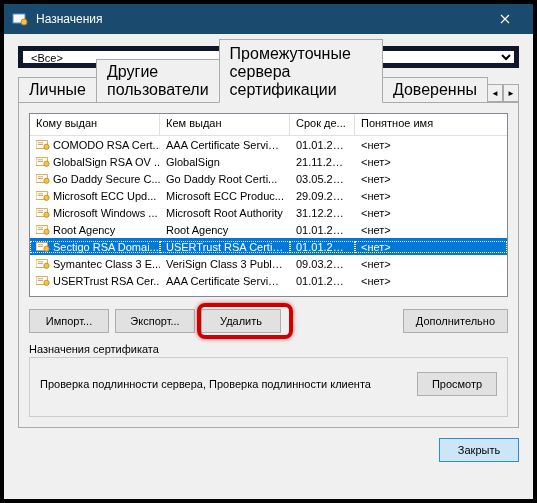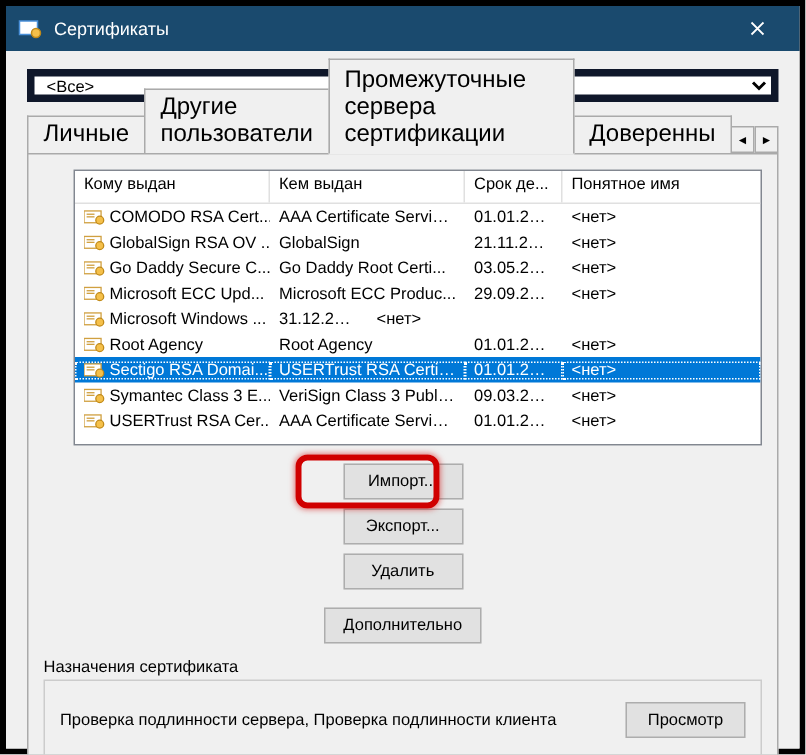--- a/index.html
+++ b/index.html
@@ -13,52 +13,52 @@
 .content { padding: 12px 14px 0; background: #f0f0f0; height: calc(100% - 30px); position: relative; }
 .purpose-row { display: flex; align-items: center; margin-bottom: 10px; }
 .purpose-row label { width: 140px; font-size: 11px; }
 .purpose-row select { flex: 1; height: 22px; font-size: 11px; background: #fff; border: 5px solid #0f172a; padding: 0 4px; }
 .tabs { position: relative; height: 24px; display: flex; align-items: flex-end; }
 .tab { border: 1px solid #aaa; border-bottom: none; padding: 3px 10px; font-size: 16px; background: #f0f0f0; margin-right: -1px; cursor: pointer; position: relative; }
 .tab.active { background: #f0f0f0; z-index: 2; padding-top: 5px; border-bottom: 1px solid #f0f0f0; margin-bottom: -1px; }
 .tab-nav { margin-left: auto; display: flex; }
 .tab-nav div { width: 16px; height: 18px; border: 1px solid #aaa; display: flex; align-items: center; justify-content: center; font-size: 8px; cursor: pointer; background: #f0f0f0; }
 .tabpanel { border: 1px solid #aaa; padding: 10px; background: #f0f0f0; }
-.listbox { border: 1px solid #828790; background: #fff; height: 184px; overflow: hidden; margin-left: 20px; }
+.listbox { border: 1px solid #828790; background: #fff; height: 184px; overflow: hidden; }
 .cols { display: flex; height: 22px; border-bottom: 1px solid #e0e0e0; }
 .col { border-right: 1px solid #e0e0e0; padding: 3px 6px; font-size: 11px; white-space: nowrap; overflow: hidden; text-overflow: ellipsis; }
 .c1 { width: 130px; } .c2 { width: 130px; } .c3 { width: 65px; } .c4 { flex: 1; border-right: none; }
 .rows { }
 .row { display: flex; height: 17px; font-size: 11px; align-items: center; }
 .row .cell { padding: 0 6px; white-space: nowrap; overflow: hidden; text-overflow: ellipsis; }
 .row .cell:first-child { display: flex; align-items: center; gap: 3px; }
 .row.selected { background: #0078d7; color: #fff; }
 .row.selected .cell { outline: 1px dotted #fff; outline-offset: -1px; }
-.btnrow { display: flex; gap: 6px; margin-top: 12px; align-items: center; flex-direction: column; }
+.btnrow { display: flex; gap: 6px; margin-top: 12px; align-items: center; }
 .btn { min-width: 80px; height: 24px; font-size: 11px; background: #e1e1e1; border: 1px solid #adadad; cursor: pointer; padding: 0 12px; }
 .btnrow .spacer { flex: 1; }
 .highlight { position: absolute; border: 4px solid #d00000; border-radius: 8px; box-shadow: 0 0 4px rgba(208,0,0,0.6); pointer-events: none; }
 .section-title { font-size: 11px; margin-top: 10px; margin-bottom: 2px; }
 .section-box { border: 1px solid #ccc; padding: 10px 10px 10px 10px; min-height: 60px; display: flex; align-items: flex-start; position: relative; }
 .section-box .purposes { font-size: 11px; flex: 1; padding-top: 10px; }
 .section-box .btn { position: absolute; right: 10px; bottom: 20px; }
 .footer { display: flex; justify-content: flex-end; margin-top: 10px; }
 .footer .btn { background: #cde6f7; border-color: #2a8dd4; }
 .cert-ico { width:14px; height:12px; flex-shrink:0; }
 </style>
 </head>
 <body>
 
 <div class="frame">
   <div class="titlebar">
     <svg class="cert-icon" viewBox="0 0 16 16">
         <rect x="1" y="3" width="12" height="9" fill="#fff" stroke="#4a90d9"></rect>
         <circle cx="12" cy="11" r="3" fill="#f5c04a" stroke="#c08a1a"></circle>
       </svg>
-    <span class="title">Сертификаты</span>
+    <span class="title">Назначения</span>
     <div class="close">
       <svg viewBox="0 0 10 10">
           <path d="M1 1 L9 9 M9 1 L1 9" stroke="#fff" stroke-width="1.2"></path>
         </svg>
     </div>
   </div>
 
   <div class="content">
     <div class="purpose-row">
       <select>
@@ -145,20 +145,21 @@
             <div class="row">
               <div class="cell c1">
                 <svg class="cert-ico" viewBox="0 0 16 12">
                   <rect x="0" y="1" width="13" height="9" fill="#fff" stroke="#d0a040"></rect>
                   <rect x="2" y="3" width="6" height="1" fill="#d0a040"></rect>
                   <rect x="2" y="5" width="6" height="1" fill="#d0a040"></rect>
                   <circle cx="12" cy="8" r="3" fill="#f5c04a" stroke="#c08a1a"></circle>
                 </svg>
                 <span>Microsoft Windows ...</span>
               </div>
+              <div class="cell c2">Microsoft Root Authority</div>
               <div class="cell c3">31.12.2002</div>
               <div class="cell c4">&lt;нет&gt;</div>
             </div>
             <div class="row">
               <div class="cell c1">
                 <svg class="cert-ico" viewBox="0 0 16 12">
                   <rect x="0" y="1" width="13" height="9" fill="#fff" stroke="#d0a040"></rect>
                   <rect x="2" y="3" width="6" height="1" fill="#d0a040"></rect>
                   <rect x="2" y="5" width="6" height="1" fill="#d0a040"></rect>
                   <circle cx="12" cy="8" r="3" fill="#f5c04a" stroke="#c08a1a"></circle>

